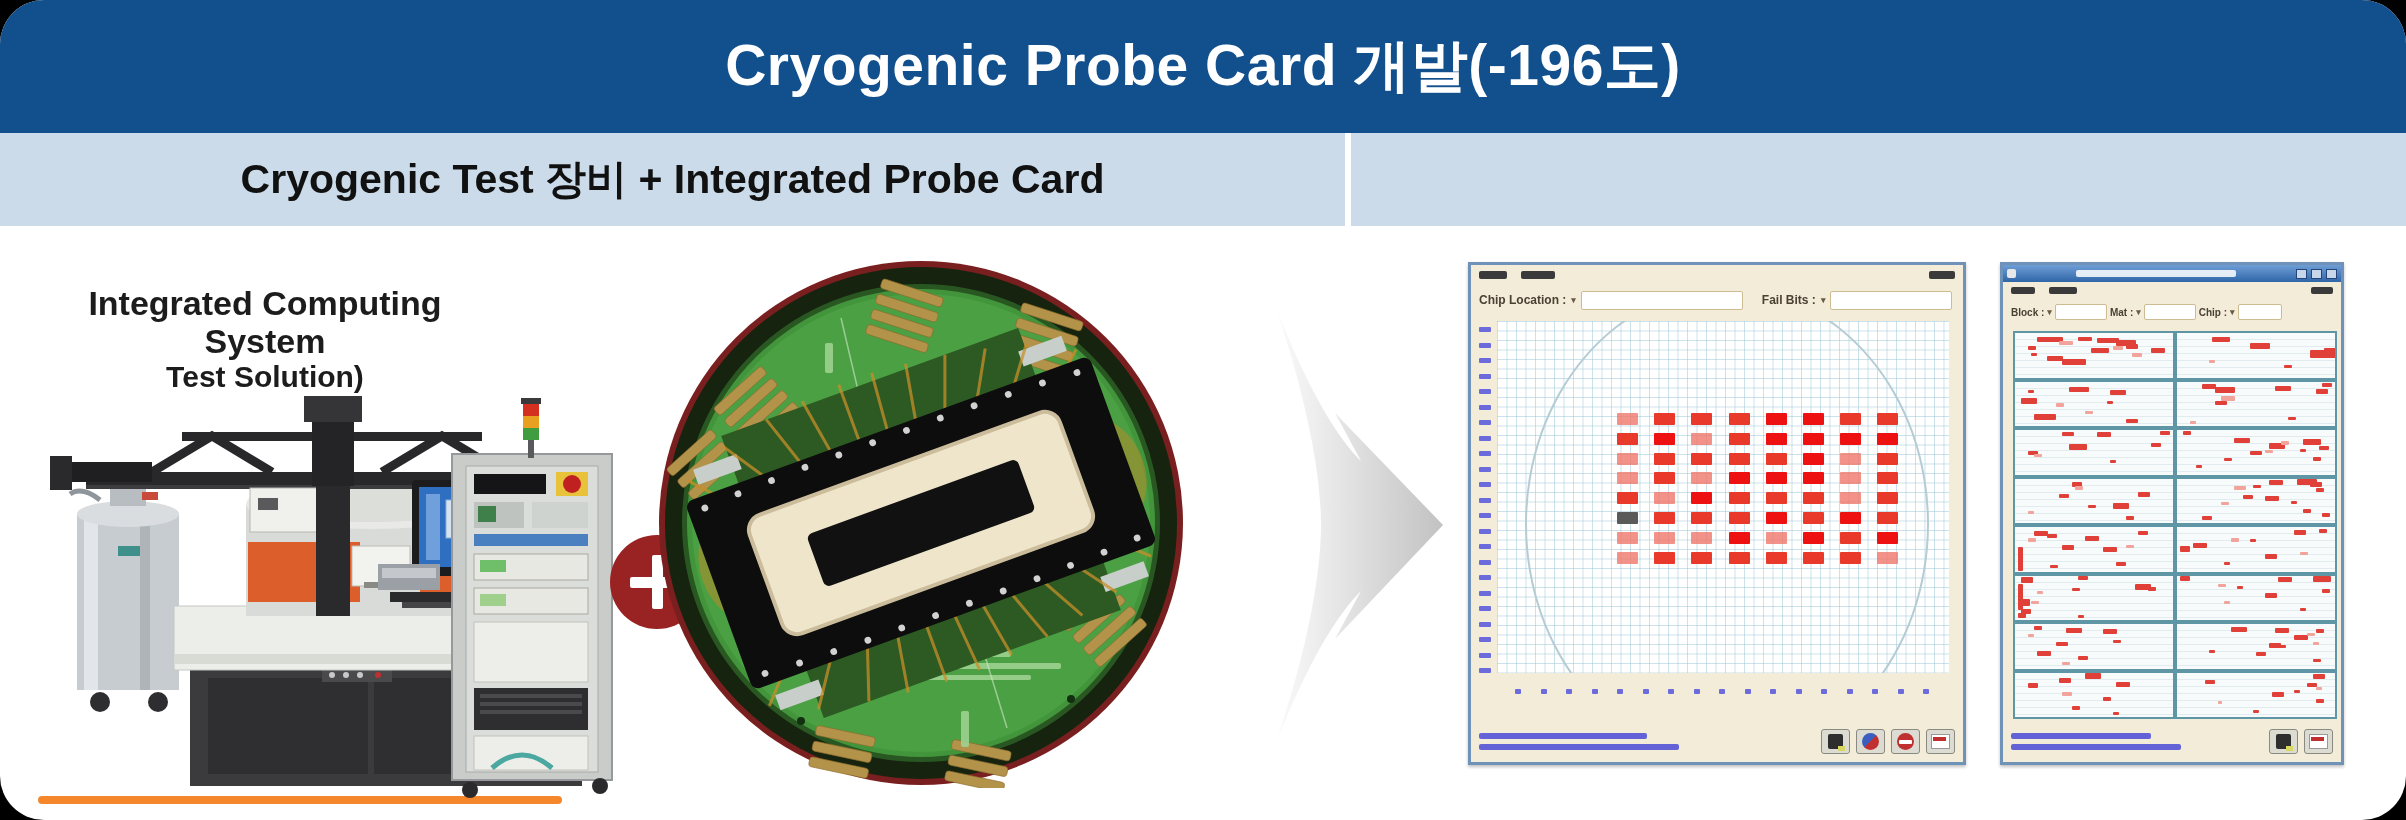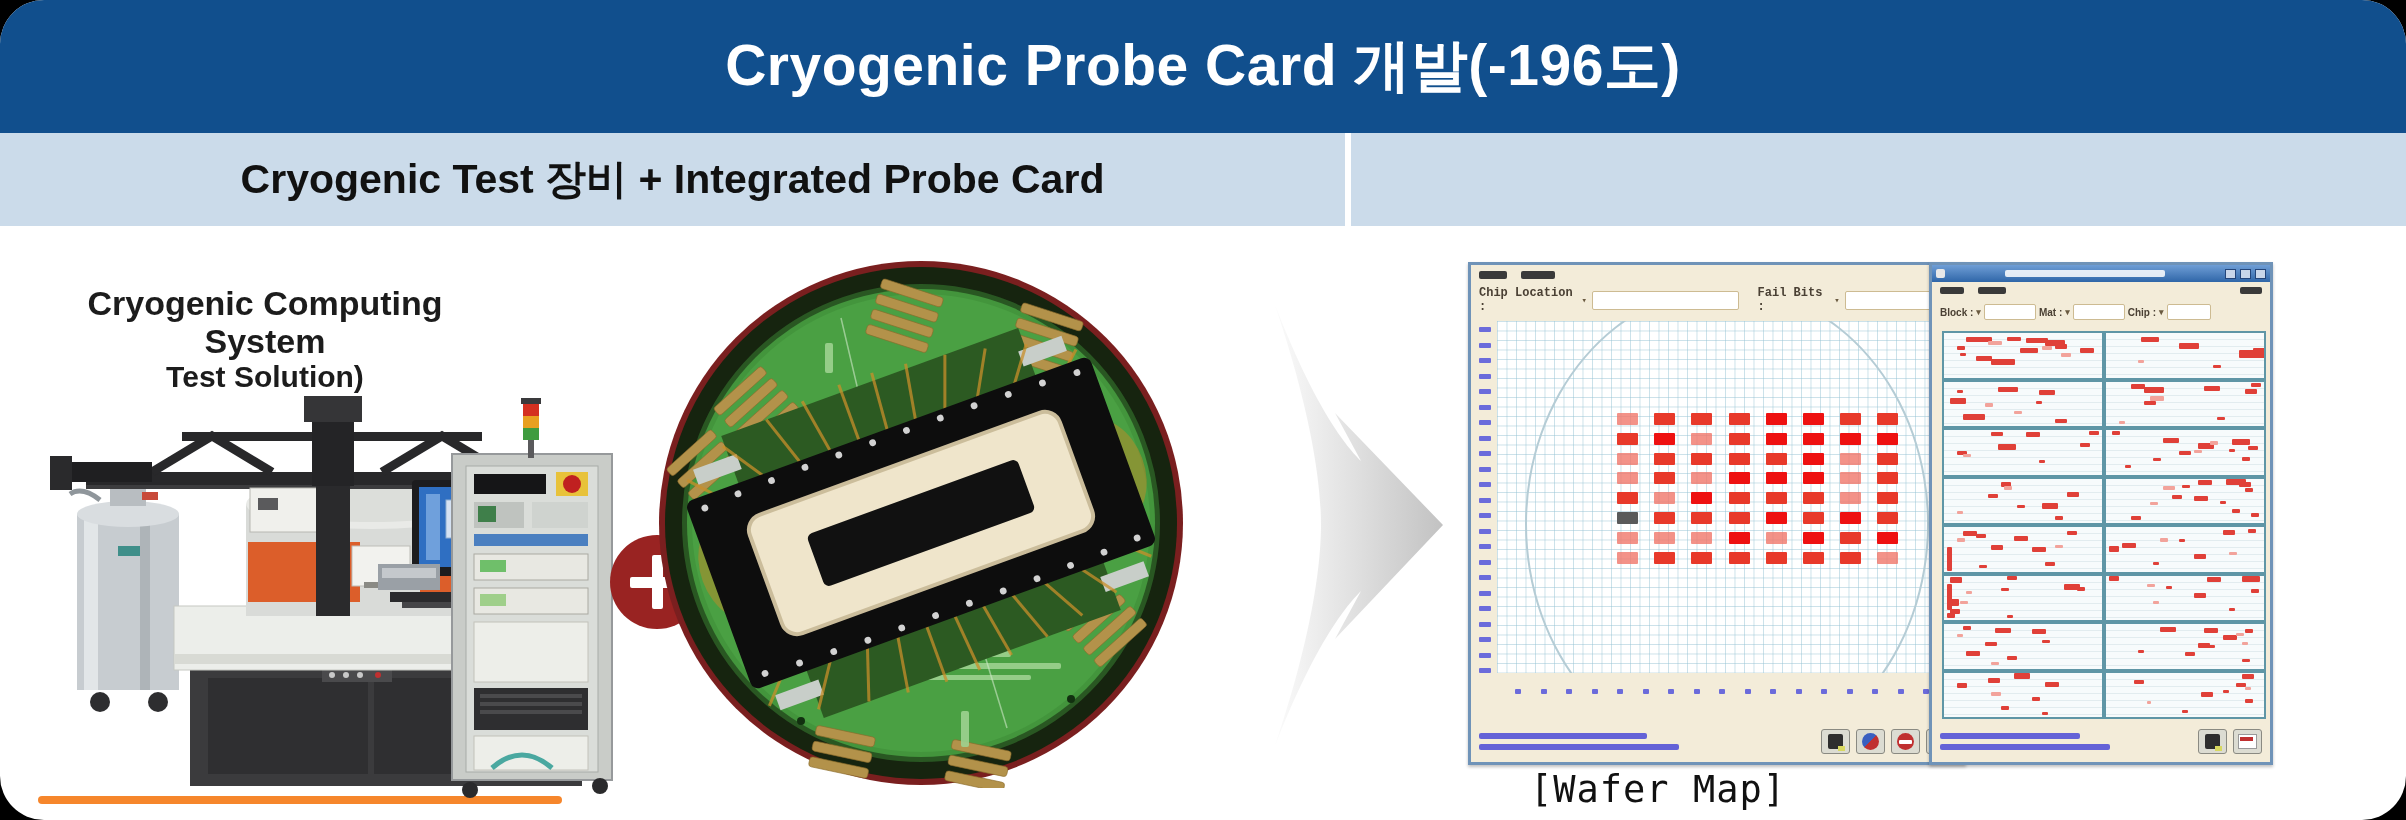--- a/index.html
+++ b/index.html
@@ -48,35 +48,35 @@
           display:flex;align-items:center;justify-content:center;box-sizing:border-box;}
   .sb-btn .glyph-doc{width:15px;height:15px;background:#2e2e2e;border-radius:2px;position:relative;}
   .sb-btn .glyph-doc::after{content:"";position:absolute;right:-2px;bottom:-2px;width:7px;height:5px;background:#d8d860;}
   .roundel{width:17px;height:17px;border-radius:50%;}
   .roundel.bluered{background:linear-gradient(135deg,#3A5FC0 50%,#C03030 50%);}
   .roundel.red{background:#C03030;position:relative;}
   .roundel.red::after{content:"";position:absolute;left:2px;top:7px;width:13px;height:4px;background:#fff;border-radius:1px;}
   .glyph-redbar{width:17px;height:13px;background:#fff;border:1px solid #999;position:relative;}
   .glyph-redbar::after{content:"";position:absolute;left:1px;top:2px;width:13px;height:4px;background:#C03030;}
   
-  .wafer-win{left:1468px;width:498px;font-family:Liberation Mono, monospace;}
+  .wafer-win{left:1468px;width:498px;}
   .wafer-plot{position:absolute;left:26px;top:56px;width:452px;height:352px;background:
       linear-gradient(to right,rgba(150,195,212,.5) 1px,transparent 1px),
       linear-gradient(to bottom,rgba(150,195,212,.5) 1px,transparent 1px),#fff;
       background-size:9.5px 9.5px;overflow:hidden;}
   .wafer-outline{position:absolute;left:28px;top:-34px;width:400px;height:470px;border:2px solid #B5CCD5;
                  border-radius:50%;}
   .left-ticks{position:absolute;left:8px;top:62px;display:flex;flex-direction:column;gap:10.5px;}
   .left-tick{width:12px;height:5px;background:#6B6BDB;border-radius:1px;}
   .bottom-ticks{position:absolute;left:44px;top:424px;display:flex;gap:19.5px;}
   .bottom-tick{width:6px;height:5px;background:#6B6BDB;border-radius:1px;}
   .fail-grid{position:absolute;left:0;top:0;width:100%;height:100%;}
   .fail-cell{position:absolute;width:21px;height:12px;border-radius:1px;}
   
-  .die-win{left:1929px;width:344px;}
+  .die-win{left:2000px;width:344px;}
   .die-titlebar{height:17px;background:linear-gradient(#6F9ED6,#2F66A8);display:flex;align-items:center;
                 padding:0 4px;gap:4px;}
   .die-title-icon{width:9px;height:9px;background:#e8e8e8;border-radius:2px;}
   .die-title-blob{width:160px;height:7px;background:rgba(255,255,255,.85);border-radius:2px;margin:0 auto;}
   .die-winbtn{width:11px;height:10px;background:#C8D6EA;border:1px solid #23457a;box-sizing:border-box;}
   .die-toolbar{height:26px;font-size:10px;gap:3px;}
   .die-panels{position:absolute;left:10px;top:66px;width:324px;height:388px;display:grid;
               grid-template-columns:1fr 1fr;grid-template-rows:repeat(8,1fr);}
   .die-panel{position:relative;border:2px solid #5F96A6;box-sizing:border-box;overflow:hidden;
              background:repeating-linear-gradient(to bottom,#F7FBFC 0,#F7FBFC 6px,#E2ECEF 6px,#E2ECEF 7px);}
@@ -94,21 +94,21 @@
 
   <div class="header">
     <div class="header-title">Cryogenic Probe Card 개발(-196도)</div>
   </div>
   <div class="subheader">
     <div class="subheader-cell sub-left">Cryogenic Test 장비 + Integrated Probe Card</div>
     <div class="sub-divider"></div>
   </div>
 
   <div class="sys-caption">
-    <div class="l1">Cryogenic Computing System</div>
+    <div class="l1">Integrated Computing System</div>
     <div class="l3">Test Solution)</div>
   </div>
 
   <svg class="machine-svg" width="620" height="420" viewBox="0 0 620 420">
 
     <rect x="16" y="400" width="524" height="8" rx="4" fill="#F6862B"></rect>
 
     <g>
       <rect x="55" y="118" width="102" height="176" fill="#C7CCD0"></rect>
       <rect x="62" y="118" width="14" height="176" fill="#E2E6E8"></rect>
@@ -486,21 +486,20 @@
           </div>
         <div class="sb-btn">
             <div class="roundel red"></div>
           </div>
         <div class="sb-btn">
             <div class="glyph-redbar"></div>
           </div>
       </div>
     </div>
   </div>
-  <div class="map-caption wafer-caption">[Wafer Map]</div>
 
   <div class="appwin die-win">
     <div class="die-titlebar">
       <div class="die-title-icon"></div>
       <div class="die-title-blob"></div>
       <div class="die-winbtn"></div>
       <div class="die-winbtn"></div>
       <div class="die-winbtn"></div>
     </div>
     <div class="menubar" style="height:17px">

